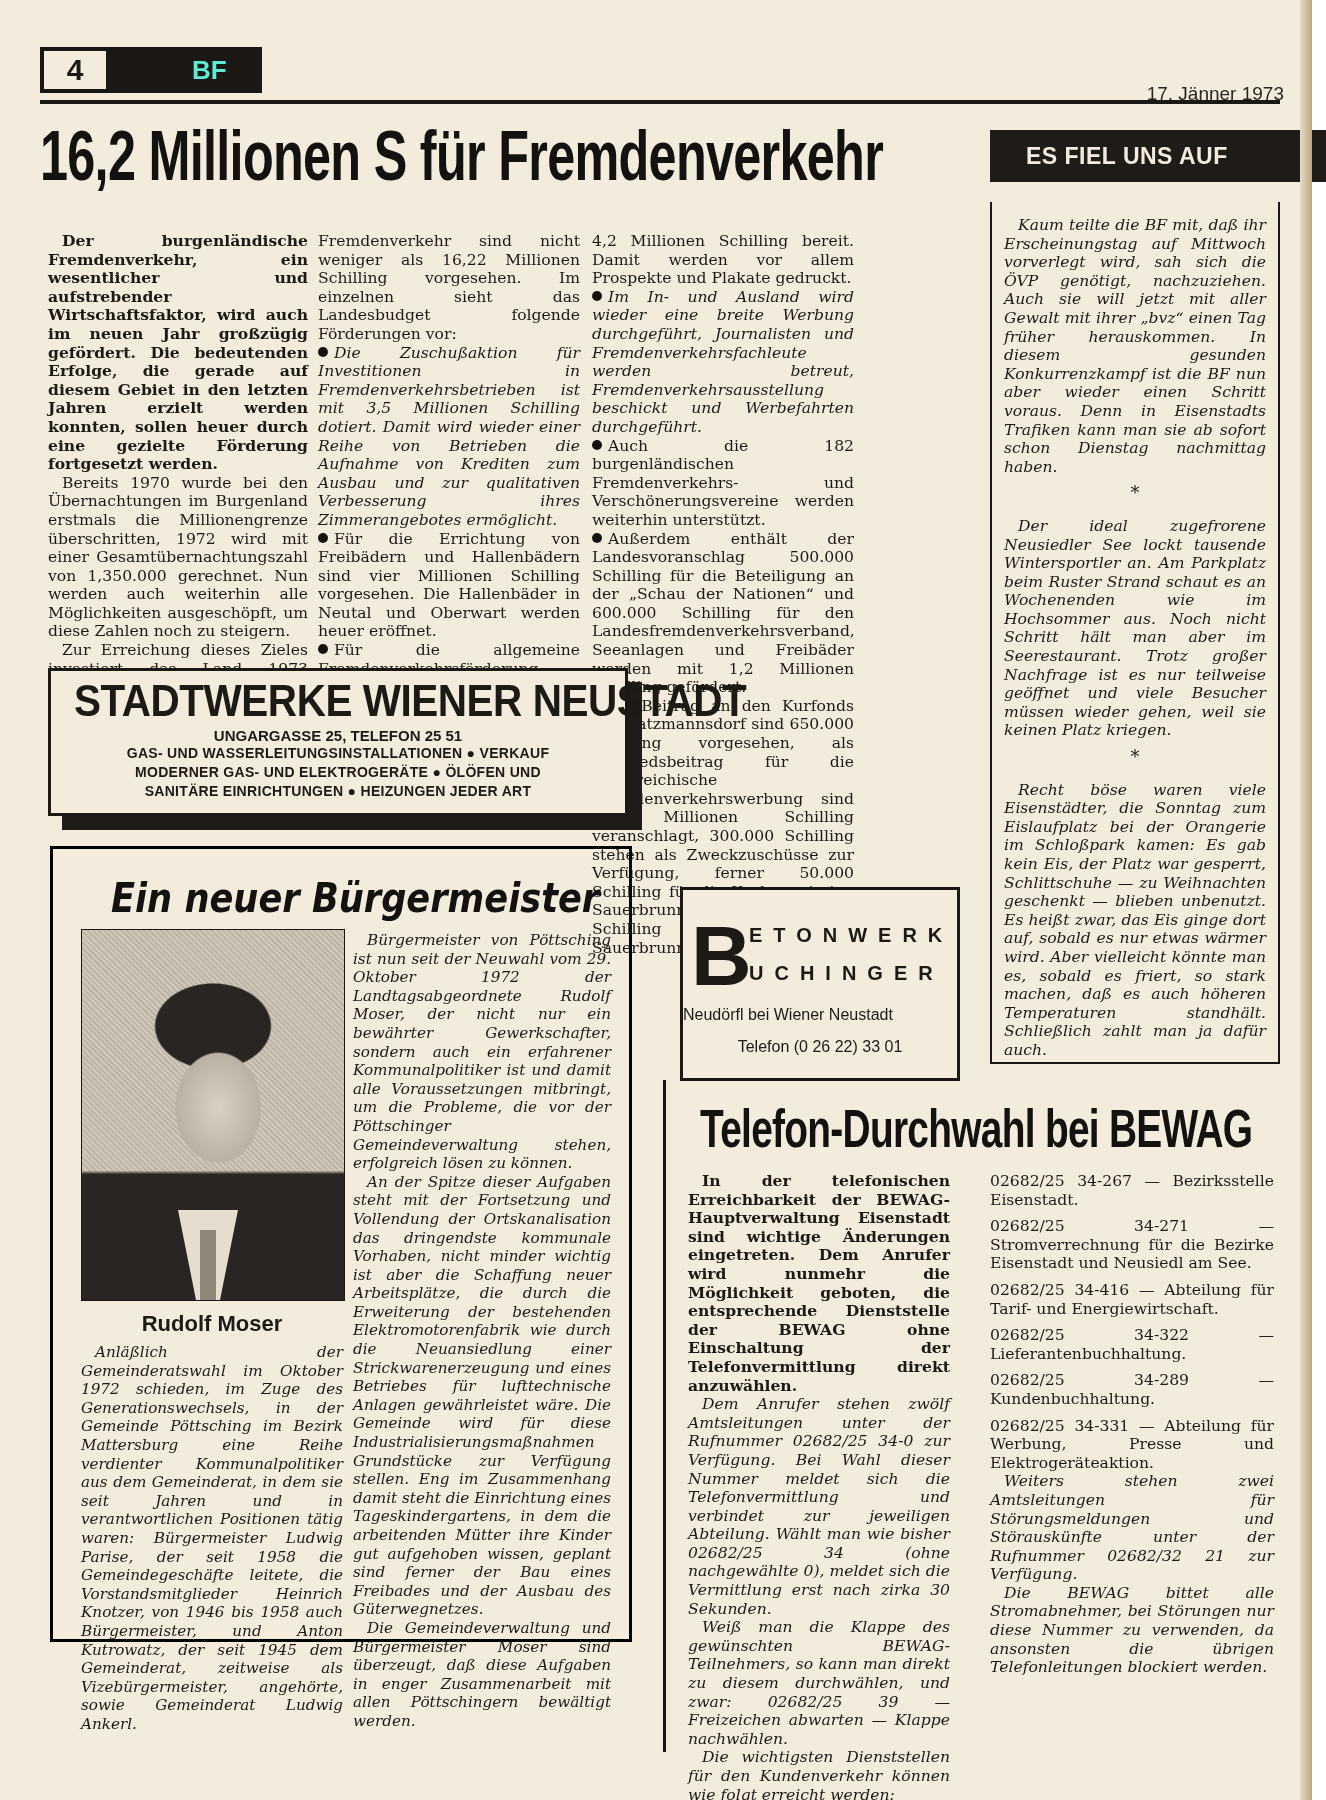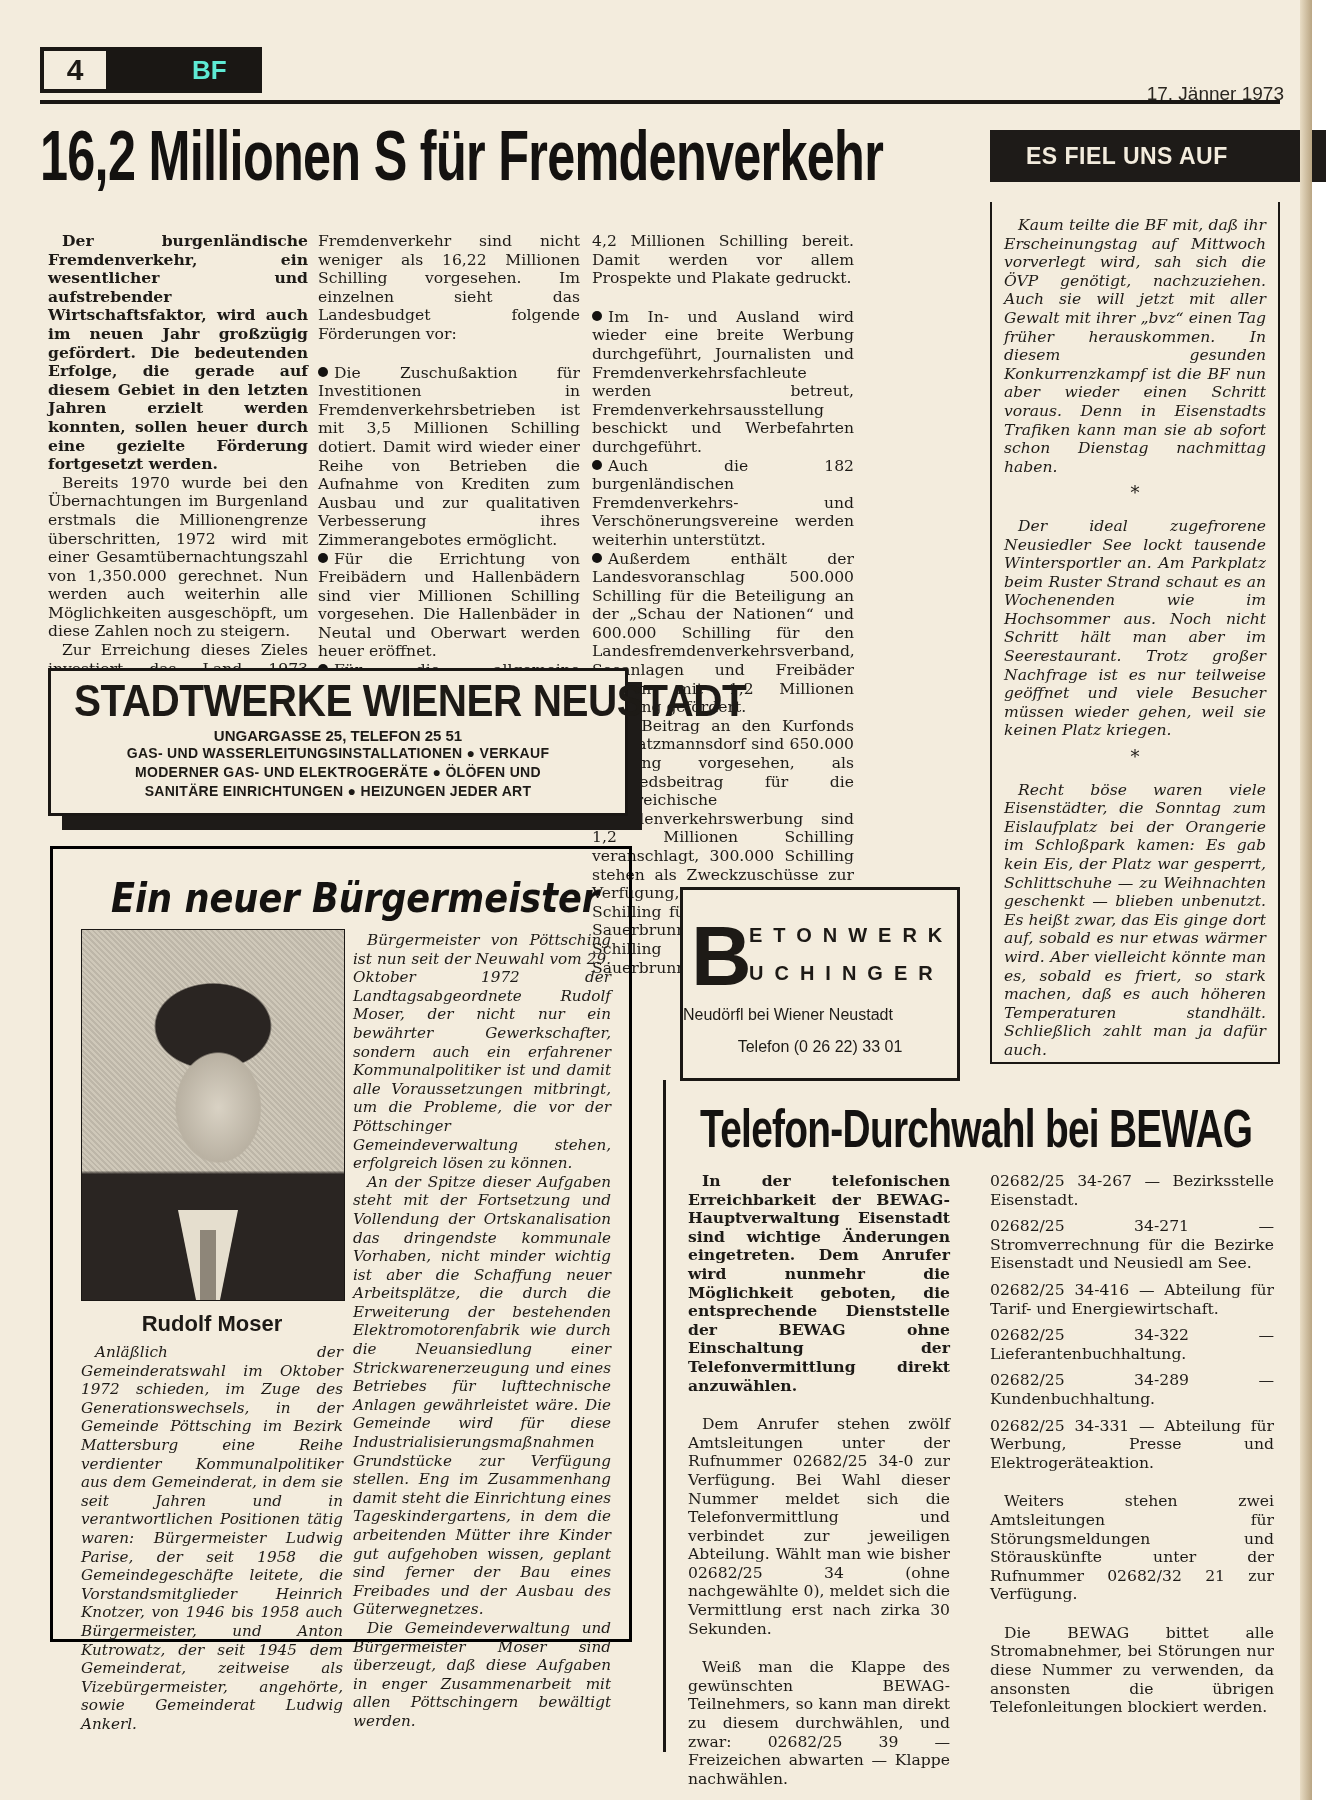--- a/index.html
+++ b/index.html
@@ -43,21 +43,21 @@
   .headline-condensed {
     font-family: "Liberation Sans", sans-serif; font-weight: bold;
     color: #141210; white-space: nowrap; transform-origin: left top;
     letter-spacing: -1px;
   }
   .col {
     position: absolute; font-size: 15.6px; line-height: 18.6px; text-align: justify;
   }
   .col p { margin: 0; text-indent: 14px; }
   .col p.noindent { text-indent: 0; }
-  .col p.gap { margin-top: 20px; }
+  .col p.gap { margin-top: 0; font-style: italic; }
   .bold { font-weight: bold; }
   .ital { font-style: italic; }
   .bullet::before {
     content: ""; display: inline-block; width: 10px; height: 10px; border-radius: 50%;
     background: #141210; margin-right: 6px; vertical-align: 1px;
   }
 
   
   .sidebar-head {
     position: absolute; left: 990px; top: 130px; width: 342px; height: 52px;

